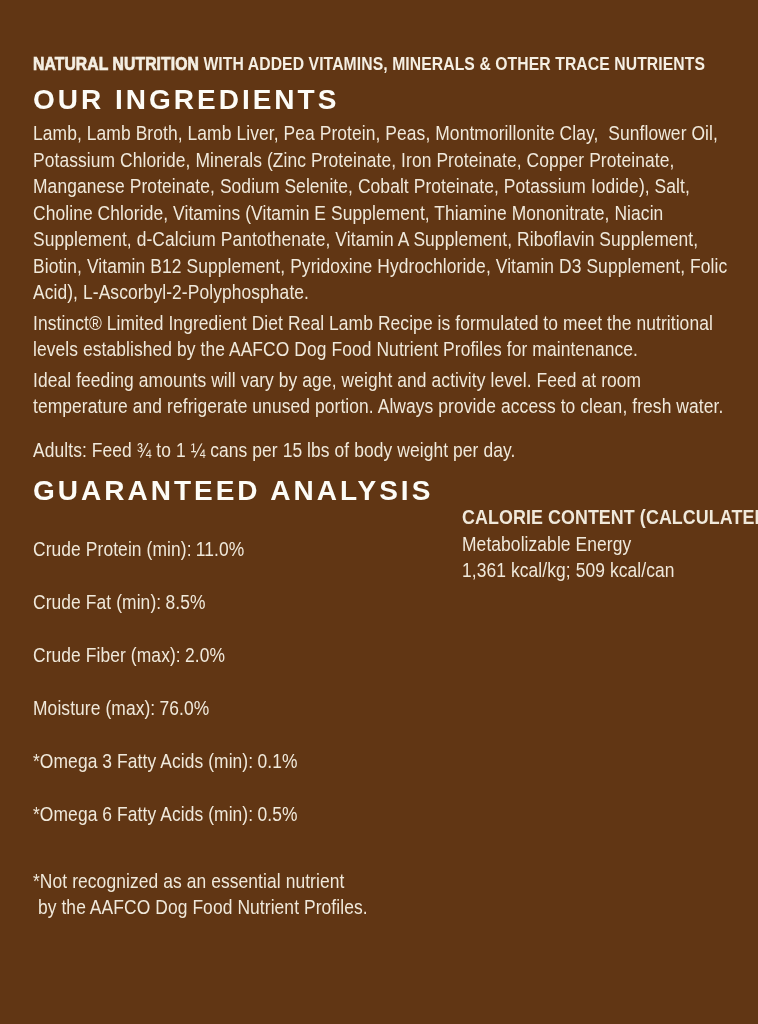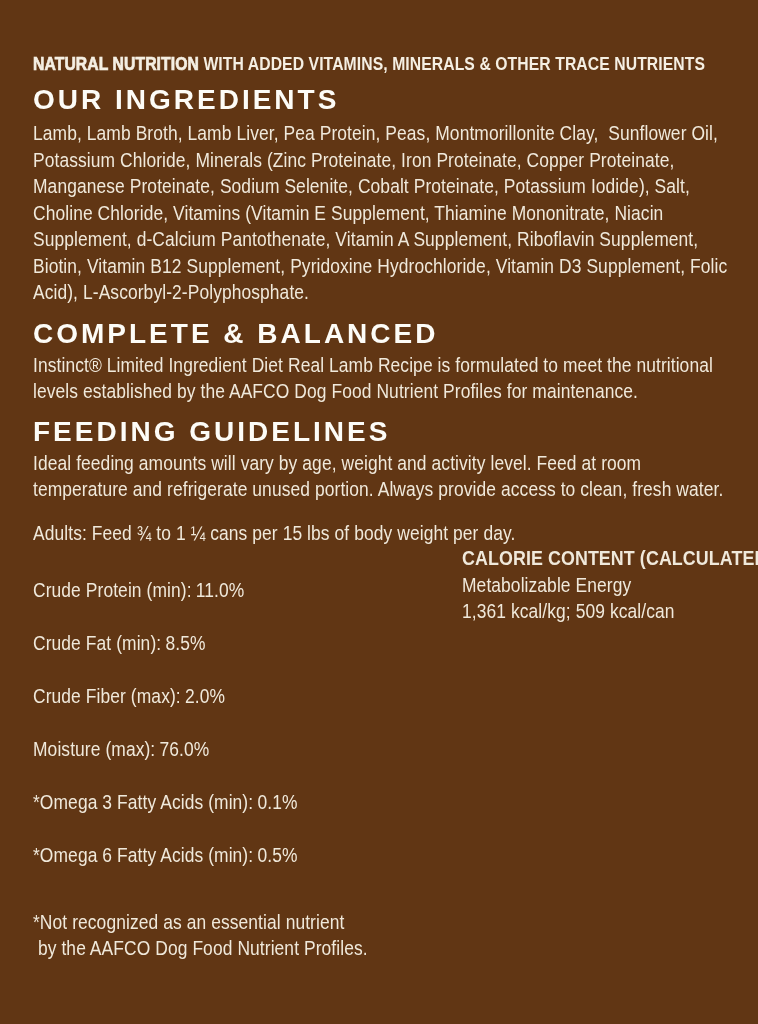--- a/index.html
+++ b/index.html
@@ -87,29 +87,28 @@
 
   <div class="h1 mt-ingh">OUR INGREDIENTS</div>
   <div class="cond mt-ing">Lamb, Lamb Broth, Lamb Liver, Pea Protein, Peas, Montmorillonite Clay, &nbsp;Sunflower Oil,
 Potassium Chloride, Minerals (Zinc Proteinate, Iron Proteinate, Copper Proteinate,
 Manganese Proteinate, Sodium Selenite, Cobalt Proteinate, Potassium Iodide), Salt,
 Choline Chloride, Vitamins (Vitamin E Supplement, Thiamine Mononitrate, Niacin
 Supplement, d-Calcium Pantothenate, Vitamin A Supplement, Riboflavin Supplement,
 Biotin, Vitamin B12 Supplement, Pyridoxine Hydrochloride, Vitamin D3 Supplement, Folic
 Acid), L-Ascorbyl-2-Polyphosphate.</div>
 
-  <div class="h1 mt-cbh">COMPLETE &amp; BALANCED</div>
   <div class="cond mt-cb">Instinct® Limited Ingredient Diet Real Lamb Recipe is formulated to meet the nutritional
 levels established by the AAFCO Dog Food Nutrient Profiles for maintenance.</div>
 
-  <div class="h1 mt-fgh">FEEDING GUIDELINES</div>
   <div class="cond mt-fg">Ideal feeding amounts will vary by age, weight and activity level. Feed at room
 temperature and refrigerate unused portion. Always provide access to clean, fresh water.</div>
   <div class="cond mt-ad">Adults: Feed ¾ to 1 ¼ cans per 15 lbs of body weight per day.</div>
 
+  <div class="h1 mt-gah">GUARANTEED ANALYSIS</div>
 
   <div class="ga-section mt-ga">
     <div class="ga-rows cond">
       <div class="ga-row"><span>Crude Protein (min):</span><span class="ga-value">11.0%</span></div>
       <div class="ga-row"><span>Crude Fat (min):</span><span class="ga-value">8.5%</span></div>
       <div class="ga-row"><span>Crude Fiber (max):</span><span class="ga-value">2.0%</span></div>
       <div class="ga-row"><span>Moisture (max):</span><span class="ga-value">76.0%</span></div>
       <div class="ga-row"><span>*Omega 3 Fatty Acids (min):</span><span class="ga-value">0.1%</span></div>
       <div class="ga-row"><span>*Omega 6 Fatty Acids (min):</span><span class="ga-value">0.5%</span></div>
     </div>

